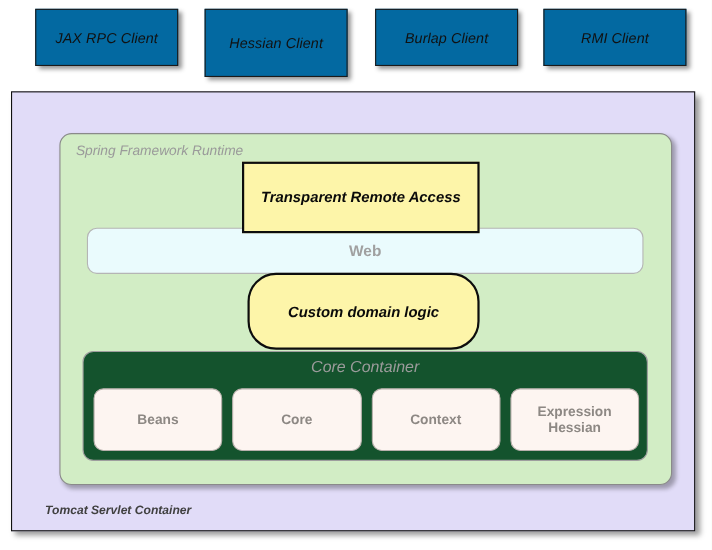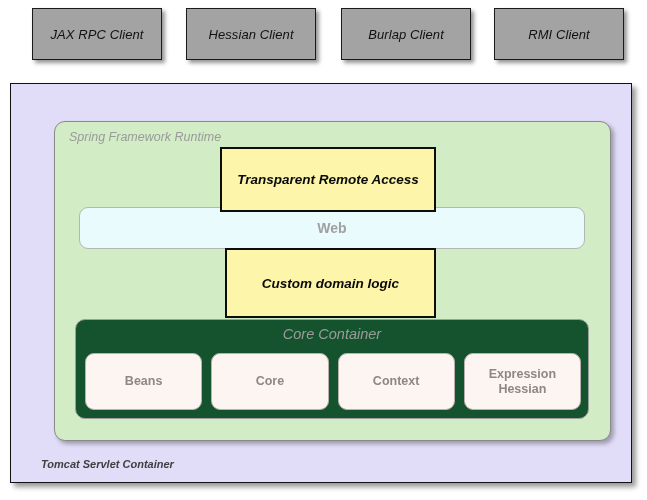--- a/index.html
+++ b/index.html
@@ -19,21 +19,21 @@
   .canvas {
     position: absolute;
     left: 0; top: 0;
     width: 647px;
     height: 500px;
   }
 
   
   .client-box {
     position: absolute;
-    background: #a3a3a3;
+    background: #0369a1;
     border: 1.5px solid #1a1a1a;
     box-shadow: 3px 3px 4px rgba(0,0,0,0.42);
     display: flex;
     align-items: center;
     justify-content: center;
     box-sizing: border-box;
   }
   .client-box .lbl {
     font-style: italic;
     font-size: 13px;
@@ -180,21 +180,21 @@
   }
 </style>
 </head>
 <body>
 
 <div class="canvas">
 
   <div class="client-box" style="left:32px; top:8px; width:130px; height:52px;">
     <span class="lbl">JAX RPC Client</span>
   </div>
-  <div class="client-box" style="left:186px; top:8px; width:130px; height:52px;">
+  <div class="client-box" style="left:186px; top:8px; width:130px; height:62px;">
     <span class="lbl">Hessian Client</span>
   </div>
   <div class="client-box" style="left:341px; top:8px; width:130px; height:52px;">
     <span class="lbl">Burlap Client</span>
   </div>
   <div class="client-box" style="left:494px; top:8px; width:130px; height:52px;">
     <span class="lbl">RMI Client</span>
   </div>
 
   <div class="servlet-container">
@@ -224,17 +224,17 @@
       </div>
       <div class="core-box">
         <span class="lbl">Expression Hessian</span>
       </div>
     </div>
   </div>
 
   <div class="feature-box" style="left:220px; top:147px; width:216px; height:65px;">
     <span class="lbl">Transparent Remote Access</span>
   </div>
-  <div class="feature-box" style="left:225px; top:248px; width:211px; height:70px;">
+  <div class="feature-box" style="left:225px; top:248px; width:211px; height:70px;border-radius:26px;">
     <span class="lbl">Custom domain logic</span>
   </div>
 
 </div>
 
 </body></html>

